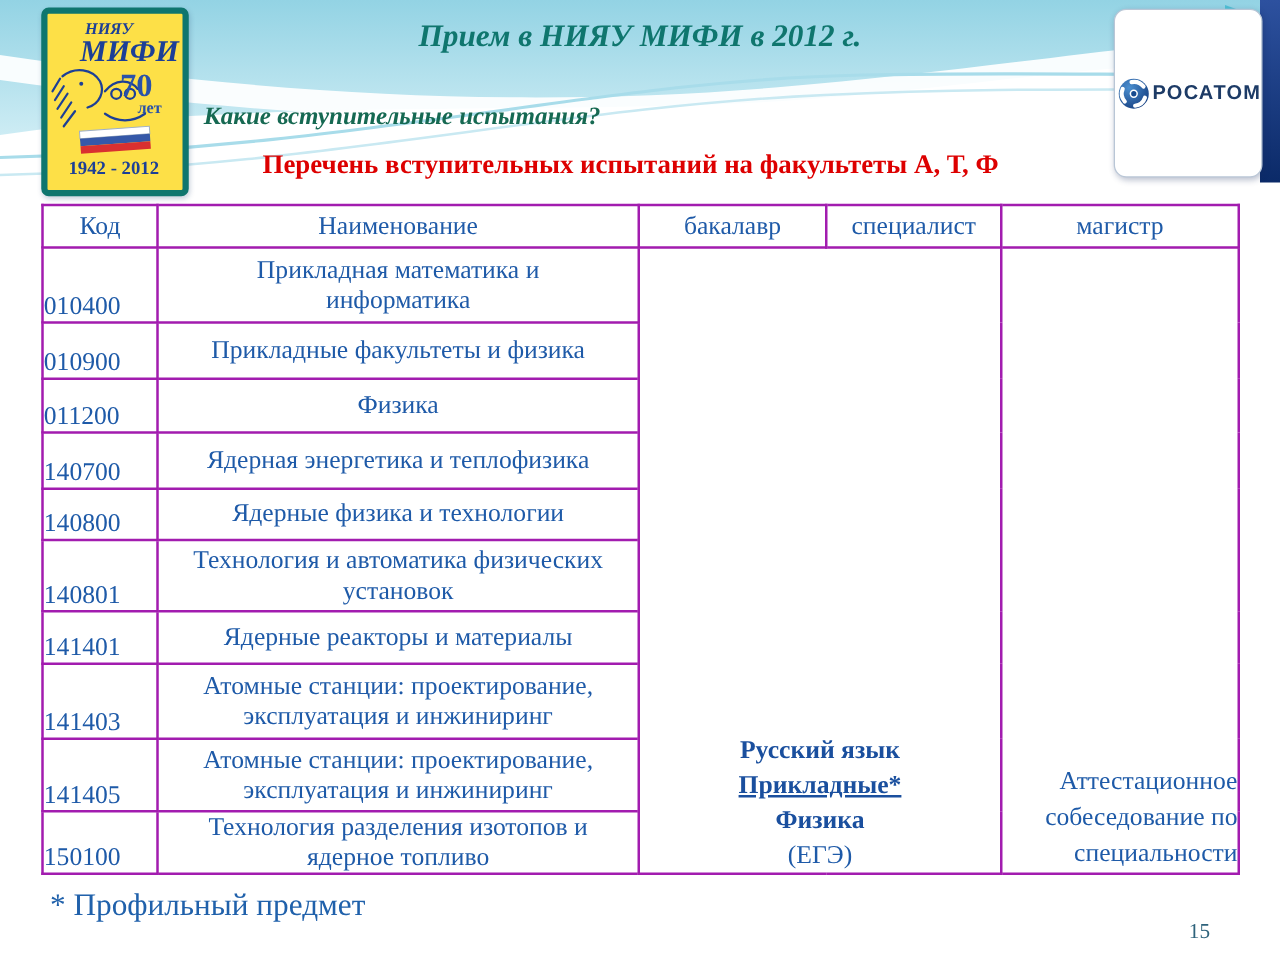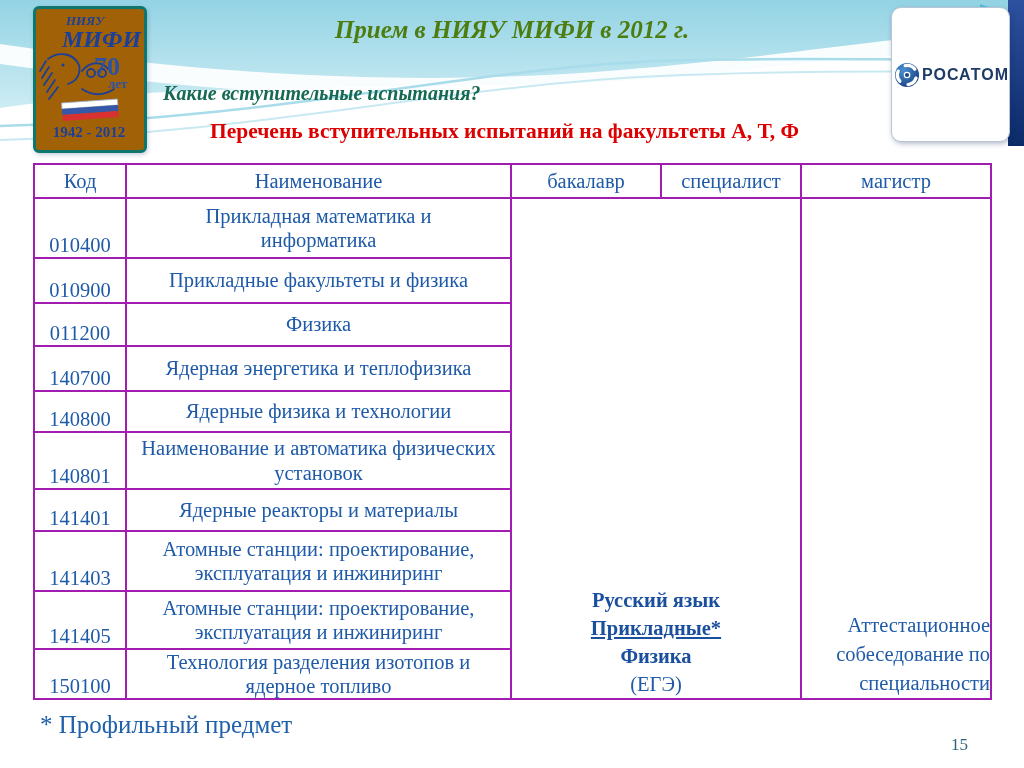--- a/index.html
+++ b/index.html
@@ -1,40 +1,40 @@
 <!DOCTYPE html>
 <html><head>
 <meta charset="utf-8">
 <style>
   html,body{margin:0;padding:0;background:#ffffff;}
   .slide{position:relative;width:1024px;height:768px;overflow:hidden;background:#ffffff;
          font-family:"Liberation Serif","DejaVu Serif",serif;}
   
   .banner{position:absolute;left:0;top:0;width:1024px;height:160px;pointer-events:none;}
   
-  .mephi-card{position:absolute;left:33px;top:6px;width:108px;height:141px;background:#a16207;
-      border:3px solid #0f766e;border-radius:6px;box-shadow:1px 2px 4px rgba(40,70,120,.25);z-index:3;}
+  .mephi-card{position:absolute;left:33px;top:6px;width:108px;height:141px;background:#fde047;
+      border:5px solid #0f766e;border-radius:6px;box-shadow:1px 2px 4px rgba(40,70,120,.25);z-index:3;}
   .rosatom-card{position:absolute;left:891px;top:7px;width:117px;height:133px;background:#fff;
       border:1px solid #b9c6d6;border-radius:10px;box-shadow:1px 2px 5px rgba(20,40,90,.3);z-index:3;
       display:flex;flex-direction:row;align-items:center;justify-content:flex-start;}
   .rosatom-label{font-family:"Liberation Sans","DejaVu Sans",sans-serif;font-weight:bold;
       font-size:16px;letter-spacing:1px;color:#1d3b66;margin-top:1px;}
   
   .title{position:absolute;left:0;top:16px;width:1024px;text-align:center;z-index:2;
-      font-size:25px;font-weight:bold;font-style:italic;color:#4d7c0f;}
+      font-size:25px;font-weight:bold;font-style:italic;color:#0f766e;}
   .question{position:absolute;left:163px;top:82px;z-index:2;
       font-size:20px;font-weight:bold;font-style:italic;color:#166952;}
   .subtitle{position:absolute;left:210px;top:119px;z-index:2;
       font-size:21.5px;font-weight:bold;color:#dd0000;}
   
   table.adm{position:absolute;left:33px;top:163px;width:957px;border-collapse:collapse;
       table-layout:fixed;z-index:2;font-size:20.5px;color:#1e5aa8;}
   table.adm th,table.adm td{border:2px solid #a21caf;padding:0;}
   table.adm th{font-weight:normal;text-align:center;vertical-align:middle;}
-  td.code{text-align:center;vertical-align:bottom;padding-bottom:5px;}
+  td.code{vertical-align:bottom;padding-bottom:5px;}
   td.name{text-align:center;vertical-align:middle;white-space:pre-line;line-height:1.18;padding:2px 8px;}
   td.exam{text-align:center;vertical-align:bottom;padding-bottom:24px;}
   .exam-line{line-height:28px;}
   .b{font-weight:bold;color:#1a4f9e;}
   .u{text-decoration:underline;}
   td.master{text-align:right;vertical-align:bottom;padding:0 10px 38px 10px;
       white-space:pre-line;line-height:29px;}
   
   .footnote{position:absolute;left:40px;top:711px;font-size:25px;color:#2061ab;z-index:2;}
   .page-number{position:absolute;left:951px;top:735px;font-size:17px;color:#2e637c;z-index:2;}
@@ -163,21 +163,21 @@
       <tr style="height:45px">
         <td class="code">140700</td>
         <td class="name">Ядерная энергетика и теплофизика</td>
       </tr>
       <tr style="height:41px">
         <td class="code">140800</td>
         <td class="name">Ядерные физика и технологии</td>
       </tr>
       <tr style="height:57px">
         <td class="code">140801</td>
-        <td class="name">Наименование и автоматика физических
+        <td class="name">Технология и автоматика физических
 установок</td>
       </tr>
       <tr style="height:42px">
         <td class="code">141401</td>
         <td class="name">Ядерные реакторы и материалы</td>
       </tr>
       <tr style="height:60px">
         <td class="code">141403</td>
         <td class="name">Атомные станции: проектирование,
 эксплуатация и инжиниринг</td>

